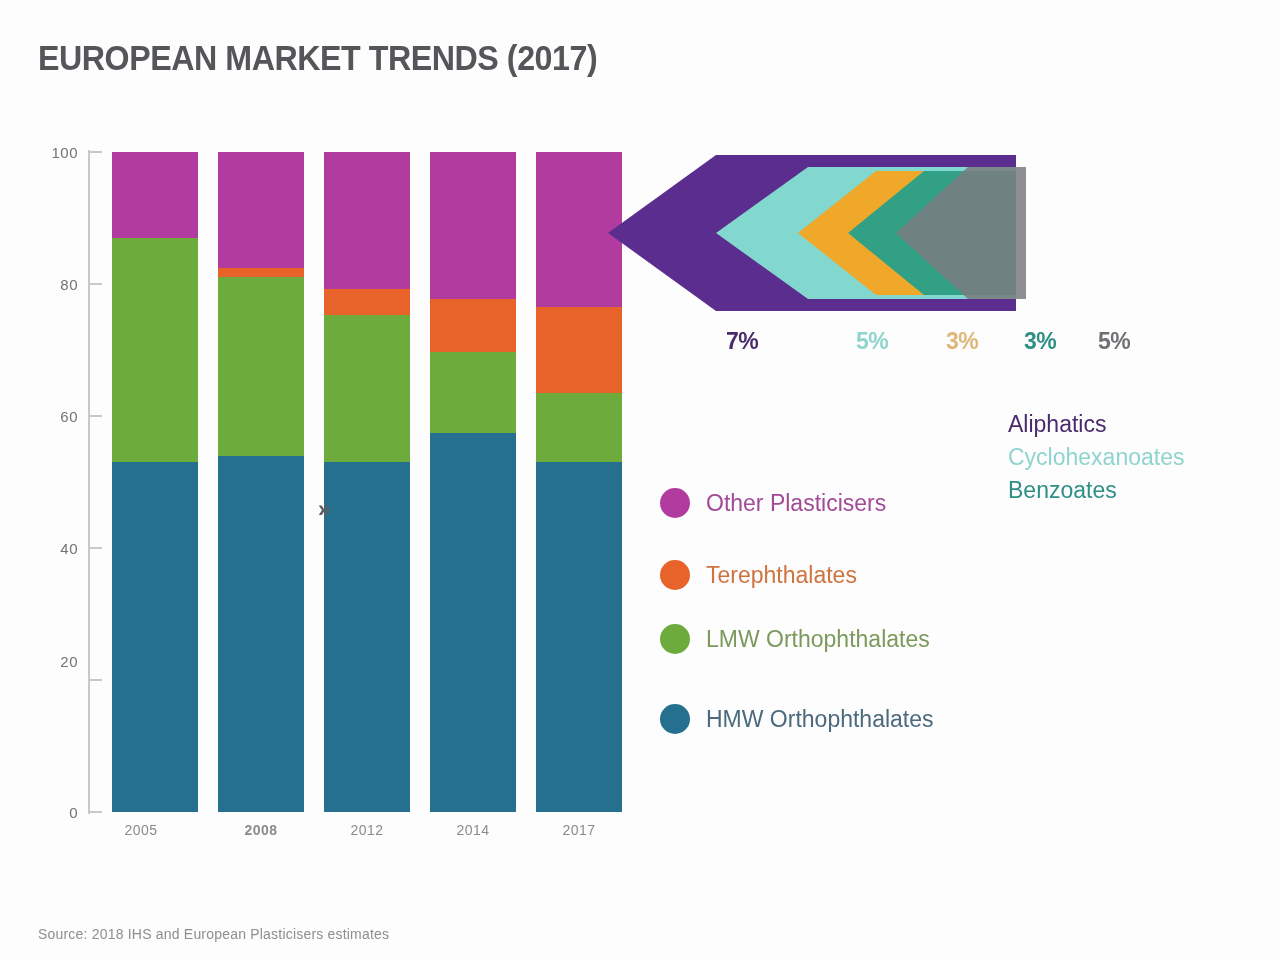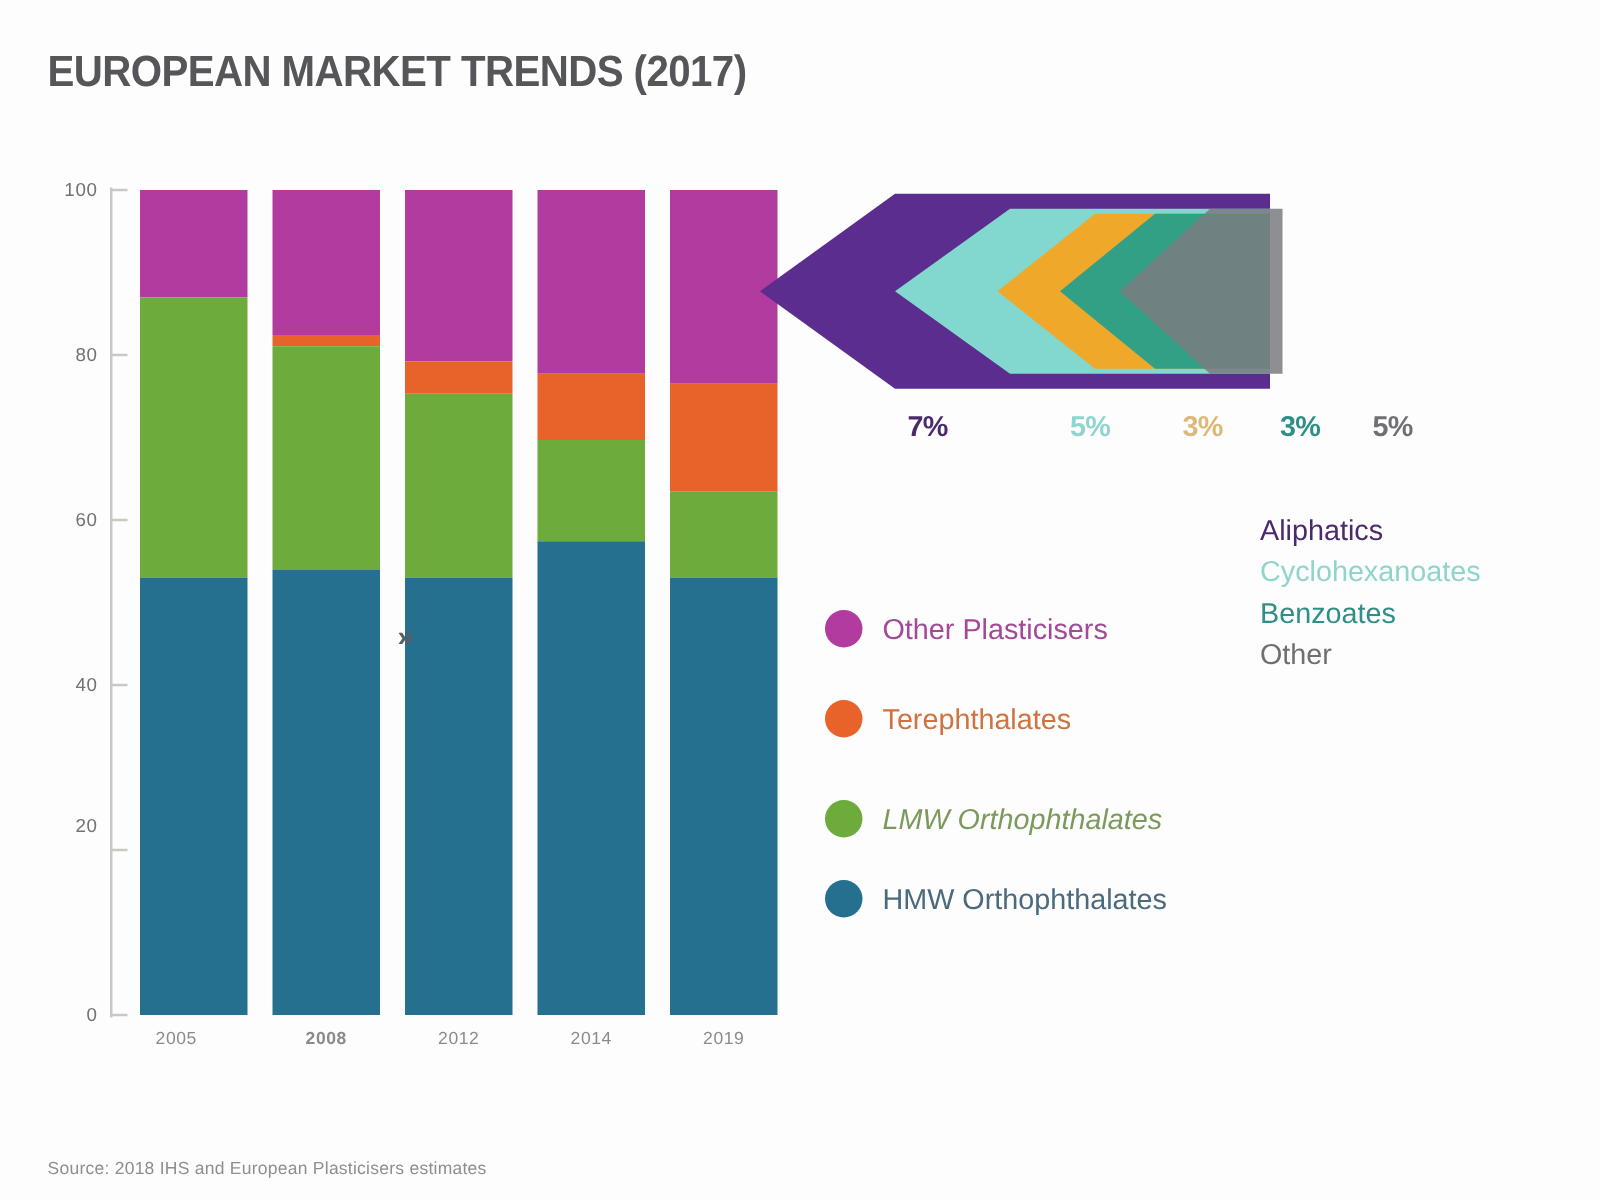--- a/index.html
+++ b/index.html
@@ -140,21 +140,21 @@
       <div class="y-tick-label" style="top: 284px; left: 32px;">80</div>
       <div class="y-tick-mark" style="top: 284px;"></div>
       <div class="y-tick-label" style="top: 152px; left: 32px;">100</div>
       <div class="y-tick-mark" style="top: 152px;"></div>
     </div>
   <div id="x-axis">
       <div class="x-tick-label" style="left: 98px;">2005</div>
       <div class="x-tick-label" style="left: 218px; font-weight: bold;">2008</div>
       <div class="x-tick-label" style="left: 324px;">2012</div>
       <div class="x-tick-label" style="left: 430px;">2014</div>
-      <div class="x-tick-label" style="left: 536px;">2019</div>
+      <div class="x-tick-label" style="left: 536px;">2017</div>
     </div>
 
   <div id="plot">
       <div class="bar" style="left: 24px;">
         <div class="seg" title="Other Plasticisers 2005: 13" style="height: 85.8px; background: rgb(178, 59, 160);"></div>
         <div class="seg" title="LMW Orthophthalates 2005: 34" style="height: 224.4px; background: rgb(108, 171, 60);"></div>
         <div class="seg" title="HMW Orthophthalates 2005: 53" style="height: 349.8px; background: rgb(36, 112, 142);"></div>
       </div>
       <div class="bar" style="left: 130px;">
         <div class="seg" title="Other Plasticisers 2008: 17.5" style="height: 115.5px; background: rgb(178, 59, 160);"></div>
@@ -197,33 +197,32 @@
       <div class="pct" style="left: 248px; color: rgb(143, 212, 205);">5%</div>
       <div class="pct" style="left: 338px; color: rgb(221, 184, 119);">3%</div>
       <div class="pct" style="left: 416px; color: rgb(46, 143, 134);">3%</div>
       <div class="pct" style="left: 490px; color: rgb(111, 112, 116);">5%</div>
     </div>
 
   <div id="breakdown">
       <div class="breakdown-item" style="color: rgb(74, 42, 107);">Aliphatics</div>
       <div class="breakdown-item" style="color: rgb(143, 212, 205);">Cyclohexanoates</div>
       <div class="breakdown-item" style="color: rgb(46, 143, 134);">Benzoates</div>
-      <div class="breakdown-item" style="color: rgb(111, 112, 116);">Other</div>
     </div>
 
   <div id="legend">
       <div class="legend-row" style="top: 0px;">
         <span class="legend-dot" style="background: rgb(178, 59, 160);"></span>
         <span class="legend-label" style="color: rgb(162, 74, 151);">Other Plasticisers</span>
       </div>
       <div class="legend-row" style="top: 72px;">
         <span class="legend-dot" style="background: rgb(232, 99, 42);"></span>
         <span class="legend-label" style="color: rgb(207, 115, 64); text-align: center;">Terephthalates</span>
       </div>
-      <div class="legend-row" style="top: 152px; font-style: italic;">
+      <div class="legend-row" style="top: 136px;">
         <span class="legend-dot" style="background: rgb(108, 171, 60);"></span>
         <span class="legend-label" style="color: rgb(123, 154, 92);">LMW Orthophthalates</span>
       </div>
       <div class="legend-row" style="top: 216px;">
         <span class="legend-dot" style="background: rgb(36, 112, 142);"></span>
         <span class="legend-label" style="color: rgb(76, 106, 125);">HMW Orthophthalates</span>
       </div>
     </div>
   <div id="legend-arrow">»</div>
 

